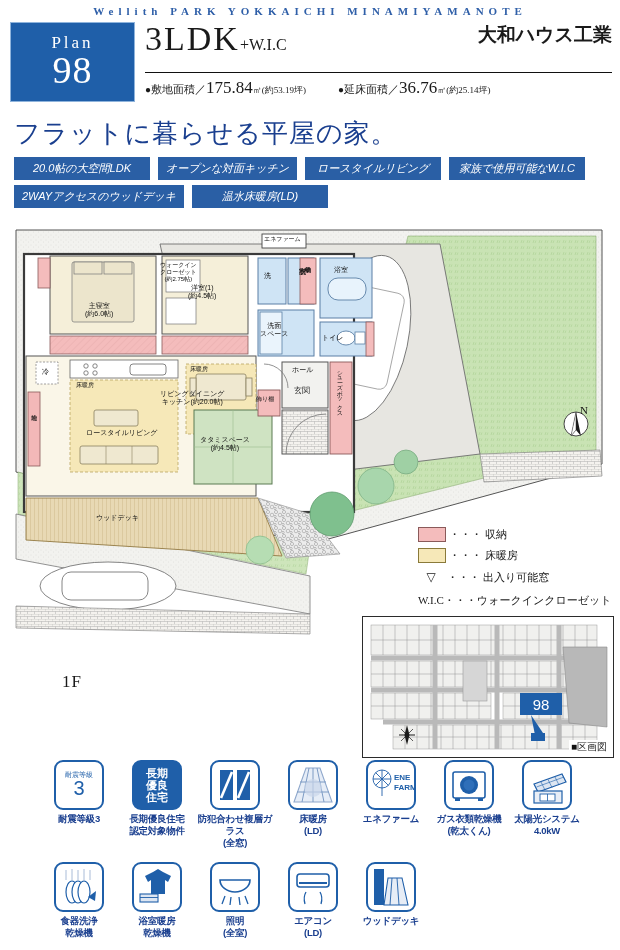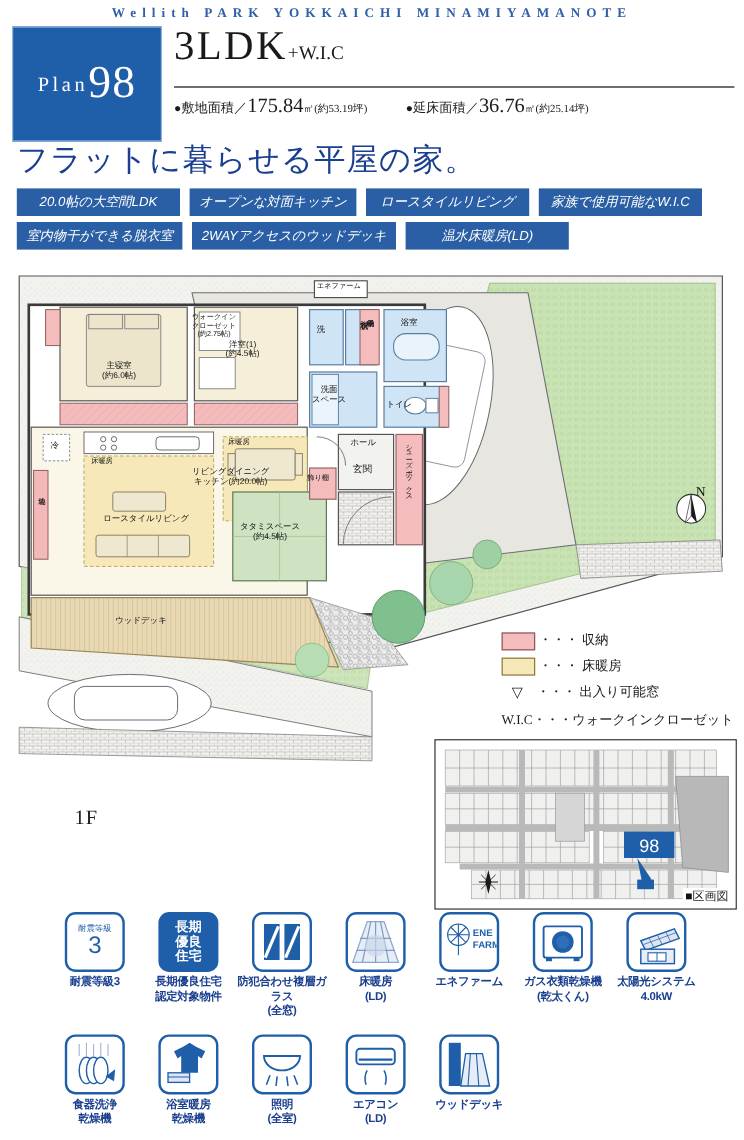--- a/index.html
+++ b/index.html
@@ -12,23 +12,23 @@
   .page{position:relative;width:620px;height:950px;}
 
   
   .site-title{
     text-align:center;font-size:11px;letter-spacing:5px;color:#2f5fa8;
     font-weight:bold;padding-top:5px;white-space:nowrap;
     font-family:"Liberation Serif",serif;
   }
   .hdr{position:relative;height:80px;margin-top:5px;}
   .plan-box{
-    position:absolute;left:10px;top:0;width:125px;height:96px;
+    position:absolute;left:10px;top:0;width:125px;height:80px;
     background:#1f5fa9;border:1px solid #8fb4dc;
-    display:flex;flex-direction:row;align-items:center;justify-content:center;
+    display:flex;flex-direction:column;align-items:center;justify-content:center;
     color:#fff;box-sizing:border-box;
   }
   .plan-box .p-lab{font-size:17px;letter-spacing:3px;line-height:1;}
   .plan-box .p-num{font-size:38px;line-height:1.05;letter-spacing:1px;}
 
   .hdr-right{position:absolute;left:145px;right:8px;top:0;height:80px;}
   .ldk-row{display:flex;align-items:flex-start;justify-content:space-between;height:48px;}
   .ldk{font-size:34px;letter-spacing:2px;line-height:1;}
   .ldk .wic{font-size:16px;letter-spacing:0;}
   .maker{font-size:19px;font-weight:bold;font-family:"Liberation Sans",sans-serif;
@@ -107,20 +107,21 @@
   <div class="hdr">
     <div class="plan-box">
       <div class="p-lab">Plan</div>
       <div class="p-num">98</div>
     </div>
     <div class="hdr-right">
       <div class="ldk-row">
         <div class="ldk">
           <span>3LDK</span><span class="wic">+W.I.C</span>
         </div>
+        <div class="maker">大和ハウス工業</div>
       </div>
       <div class="rule"></div>
       <div class="areas">
         <div>
           <span class="bullet">●</span><span>敷地面積</span><span>／</span><span class="big">175.84</span><span class="sm">㎡</span><span class="sm">(約53.19坪)</span>
         </div>
         <div>
           <span class="bullet">●</span><span>延床面積</span><span>／</span><span class="big">36.76</span><span class="sm">㎡</span><span class="sm">(約25.14坪)</span>
         </div>
       </div>
@@ -129,21 +130,20 @@
 
   <div class="catch">フラットに暮らせる平屋の家。</div>
   <div class="tags">
     <div class="tagrow">
       <div class="tag">20.0帖の大空間LDK</div>
       <div class="tag">オープンな対面キッチン</div>
       <div class="tag">ロースタイルリビング</div>
       <div class="tag">家族で使用可能なW.I.C</div>
     </div>
     <div class="tagrow">
-      <div class="tag">室内物干ができる脱衣室</div>
       <div class="tag">2WAYアクセスのウッドデッキ</div>
       <div class="tag">温水床暖房(LD)</div>
     </div>
   </div>
 
   <div class="plan-wrap">
     <svg width="600" height="470" viewBox="0 0 600 470">
       <defs>
         <pattern id="grass" width="6" height="6" patternUnits="userSpaceOnUse">
           <rect width="6" height="6" fill="#c9e3b4"></rect>

